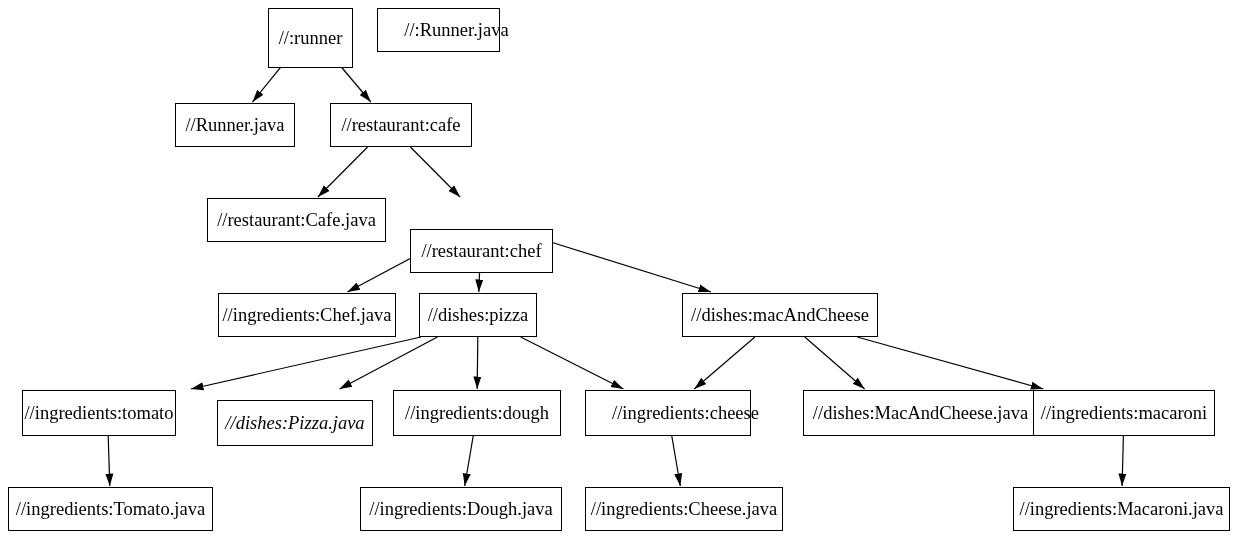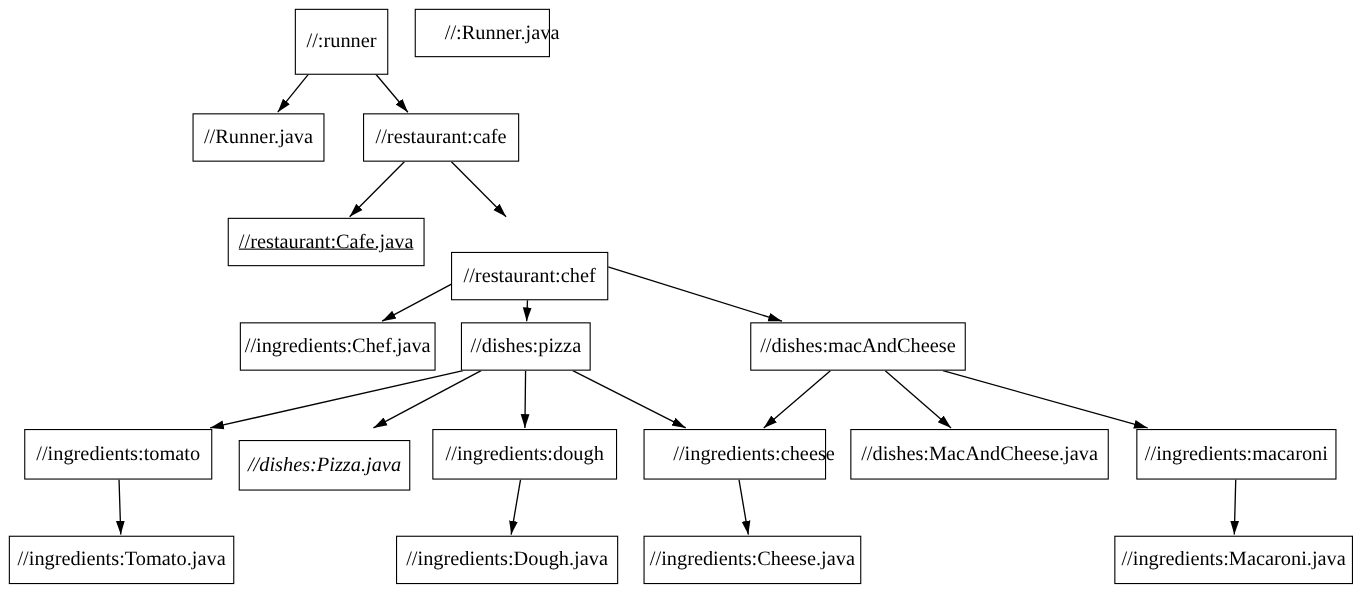--- a/index.html
+++ b/index.html
@@ -64,29 +64,29 @@
       <line x1="108.2" y1="436" x2="109.8" y2="486" stroke="#000000" stroke-width="1.2" marker-end="url(#arrowhead)"></line>
       <line x1="473.2" y1="436" x2="464.7" y2="486" stroke="#000000" stroke-width="1.2" marker-end="url(#arrowhead)"></line>
       <line x1="671.8" y1="436" x2="680.3" y2="486" stroke="#000000" stroke-width="1.2" marker-end="url(#arrowhead)"></line>
       <line x1="1123.4" y1="436" x2="1122.1" y2="486" stroke="#000000" stroke-width="1.2" marker-end="url(#arrowhead)"></line>
     </svg>
   <div id="node-layer">
       <div class="node" style="left: 268px; top: 8px; width: 85px; height: 60px; background: rgb(255, 255, 255); border-color: rgb(0, 0, 0); color: rgb(0, 0, 0);">//:runner</div>
       <div class="node" style="left: 377px; top: 8px; width: 123px; height: 44px; background: rgb(255, 255, 255); border-color: rgb(0, 0, 0); color: rgb(0, 0, 0); padding-left: 36px;">//:Runner.java</div>
       <div class="node" style="left: 175px; top: 103px; width: 120px; height: 44px; background: rgb(255, 255, 255); border-color: rgb(0, 0, 0); color: rgb(0, 0, 0);">//Runner.java</div>
       <div class="node" style="left: 318px; top: 103px; width: 142px; height: 44px; background: rgb(255, 255, 255); border-color: rgb(0, 0, 0); color: rgb(0, 0, 0); margin-left: 12px;">//restaurant:cafe</div>
-      <div class="node" style="left: 207px; top: 198px; width: 179px; height: 44px; background: rgb(255, 255, 255); border-color: rgb(0, 0, 0); color: rgb(0, 0, 0); text-decoration: underline;">//restaurant:Cafe.java</div>
+      <div class="node" style="left: 207px; top: 198px; width: 179px; height: 44px; background: rgb(255, 255, 255); border-color: rgb(0, 0, 0); color: rgb(0, 0, 0);">//restaurant:Cafe.java</div>
       <div class="node" style="left: 410px; top: 198px; width: 143px; height: 44px; background: rgb(255, 255, 255); border-color: rgb(0, 0, 0); color: rgb(0, 0, 0); margin-top: 31px;">//restaurant:chef</div>
       <div class="node" style="left: 218px; top: 293px; width: 178px; height: 44px; background: rgb(255, 255, 255); border-color: rgb(0, 0, 0); color: rgb(0, 0, 0);">//ingredients:Chef.java</div>
       <div class="node" style="left: 419px; top: 293px; width: 118px; height: 44px; background: rgb(255, 255, 255); border-color: rgb(0, 0, 0); color: rgb(0, 0, 0);">//dishes:pizza</div>
       <div class="node" style="left: 682px; top: 293px; width: 196px; height: 44px; background: rgb(255, 255, 255); border-color: rgb(0, 0, 0); color: rgb(0, 0, 0);">//dishes:macAndCheese</div>
-      <div class="node" style="left: 22px; top: 390px; width: 171px; height: 46px; background: rgb(255, 255, 255); border-color: rgb(0, 0, 0); color: rgb(0, 0, 0);">//ingredients:tomato</div>
+      <div class="node" style="left: 22px; top: 390px; width: 154px; height: 46px; background: rgb(255, 255, 255); border-color: rgb(0, 0, 0); color: rgb(0, 0, 0);">//ingredients:tomato</div>
       <div class="node" style="left: 217px; top: 400px; width: 156px; height: 46px; background: rgb(255, 255, 255); border-color: rgb(0, 0, 0); color: rgb(0, 0, 0); font-style: italic;">//dishes:Pizza.java</div>
       <div class="node" style="left: 393px; top: 390px; width: 168px; height: 46px; background: rgb(255, 255, 255); border-color: rgb(0, 0, 0); color: rgb(0, 0, 0);">//ingredients:dough</div>
       <div class="node" style="left: 585px; top: 390px; width: 166px; height: 46px; background: rgb(255, 255, 255); border-color: rgb(0, 0, 0); color: rgb(0, 0, 0); padding-left: 35px;">//ingredients:cheese</div>
-      <div class="node" style="left: 773px; top: 390px; width: 235px; height: 46px; background: rgb(255, 255, 255); border-color: rgb(0, 0, 0); color: rgb(0, 0, 0);">//dishes:MacAndCheese.java</div>
+      <div class="node" style="left: 803px; top: 390px; width: 235px; height: 46px; background: rgb(255, 255, 255); border-color: rgb(0, 0, 0); color: rgb(0, 0, 0);">//dishes:MacAndCheese.java</div>
       <div class="node" style="left: 1033px; top: 390px; width: 182px; height: 46px; background: rgb(255, 255, 255); border-color: rgb(0, 0, 0); color: rgb(0, 0, 0);">//ingredients:macaroni</div>
       <div class="node" style="left: 8px; top: 487px; width: 205px; height: 44px; background: rgb(255, 255, 255); border-color: rgb(0, 0, 0); color: rgb(0, 0, 0); text-align: center;">//ingredients:Tomato.java</div>
       <div class="node" style="left: 360px; top: 487px; width: 202px; height: 44px; background: rgb(255, 255, 255); border-color: rgb(0, 0, 0); color: rgb(0, 0, 0);">//ingredients:Dough.java</div>
       <div class="node" style="left: 585px; top: 487px; width: 198px; height: 44px; background: rgb(255, 255, 255); border-color: rgb(0, 0, 0); color: rgb(0, 0, 0);">//ingredients:Cheese.java</div>
       <div class="node" style="left: 1013px; top: 487px; width: 217px; height: 44px; background: rgb(255, 255, 255); border-color: rgb(0, 0, 0); color: rgb(0, 0, 0);">//ingredients:Macaroni.java</div>
     </div>
 </div>
 
 </body></html>

